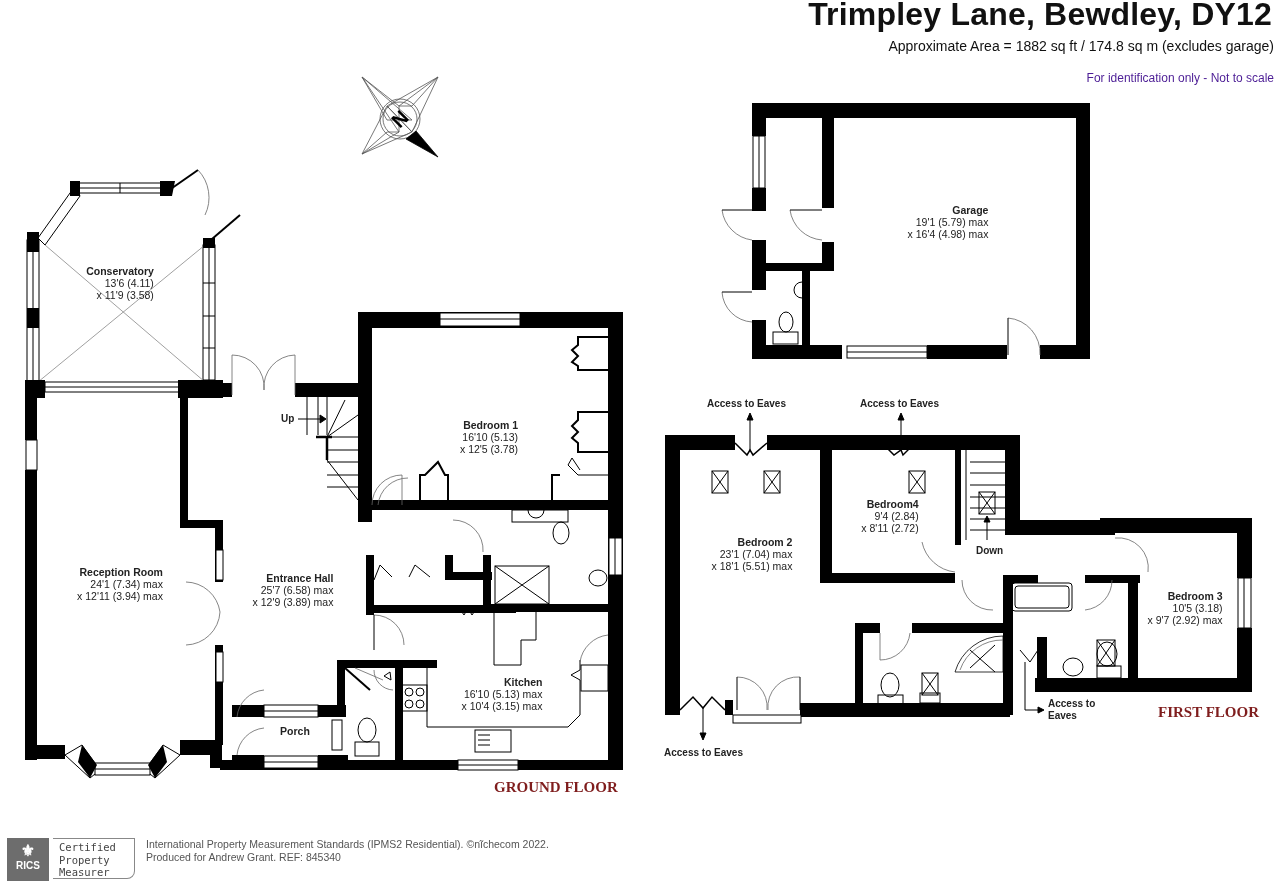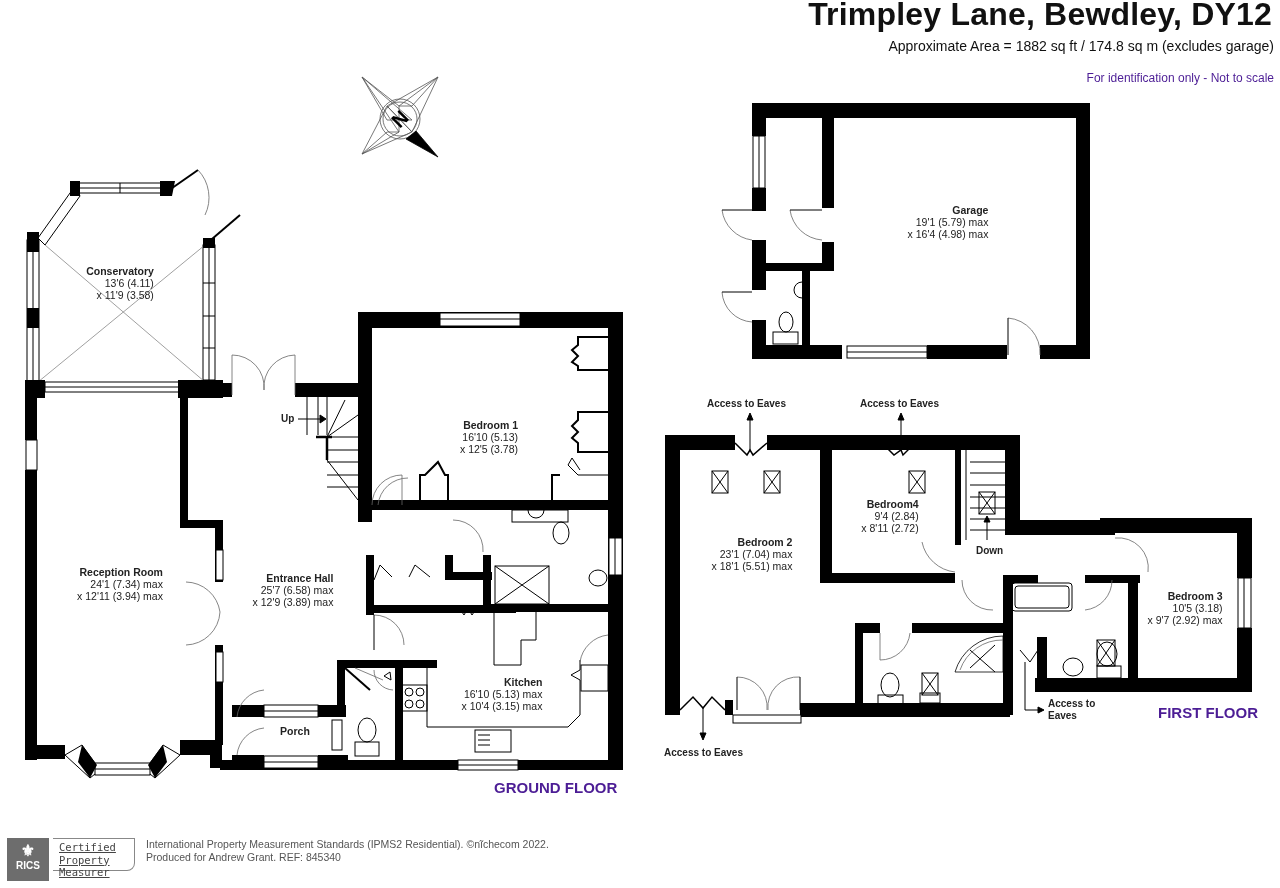--- a/index.html
+++ b/index.html
@@ -5,26 +5,26 @@
   html, body { margin:0; padding:0; background:#ffffff; }
   body { width:1280px; height:888px; position:relative; overflow:hidden; font-family:"Liberation Sans", sans-serif; color:#111; }
   .title { position:absolute; right:8px; top:-4px; font-size:32px; font-weight:bold; letter-spacing:0.2px; color:#111; white-space:nowrap; }
   .area { position:absolute; right:6px; top:38px; font-size:14px; color:#111; white-space:nowrap; }
   .idnote { position:absolute; right:6px; top:71px; font-size:12px; color:#4c1d95; white-space:nowrap; }
   svg.plan { position:absolute; left:0; top:0; }
   .room-label { position:absolute; text-align:right; font-size:10.5px; line-height:12px; color:#222; white-space:nowrap; transform:translateX(-50%); }
   .room-label .name { font-weight:bold; display:block; }
   .room-label .dim { display:block; }
   .small-label { position:absolute; font-size:10px; font-weight:bold; color:#222; white-space:nowrap; line-height:12px; }
-  .floor-label { position:absolute; font-size:15px; font-weight:bold; color:#4c1d95; white-space:nowrap; }
+  .floor-label { position:absolute; font-size:15px; font-weight:bold; color:#7f1d1d; white-space:nowrap;font-family:Liberation Serif, serif; }
   .footer { position:absolute; left:0; top:834px; width:640px; height:54px; }
   .rics-badge { position:absolute; left:7px; top:4px; width:130px; height:43px; }
   .rics-dark { position:absolute; left:0; top:0; width:42px; height:43px; background:#6d6d6d; color:#fff; font-size:10px; font-weight:bold; text-align:center; }
   .rics-dark .lion { display:block; font-size:16px; margin-top:4px; line-height:18px; }
-  .rics-text { position:absolute; left:46px; top:0; width:82px; height:33px; border:1px solid #888; border-left:none; border-radius:0 0 8px 0; font-family:"DejaVu Sans Mono", monospace; font-size:10.5px; line-height:12.5px; color:#444; padding:2px 0 0 6px; box-sizing:border-box;text-decoration:underline; }
+  .rics-text { position:absolute; left:46px; top:0; width:82px; height:41px; border:1px solid #888; border-left:none; border-radius:0 0 8px 0; font-family:"DejaVu Sans Mono", monospace; font-size:10.5px; line-height:12.5px; color:#444; padding:2px 0 0 6px; box-sizing:border-box; }
   .footer-text { position:absolute; left:146px; top:4px; font-size:10.5px; line-height:13px; color:#555; white-space:nowrap; }
 </style>
 </head>
 <body>
 
 <div class="title">Trimpley Lane, Bewdley, DY12</div>
 <div class="area">Approximate Area = 1882 sq ft / 174.8 sq m (excludes garage)</div>
 <div class="idnote">For identification only - Not to scale</div>
 
 <svg class="plan" width="1280" height="888" viewBox="0 0 1280 888" xmlns="http://www.w3.org/2000/svg">

